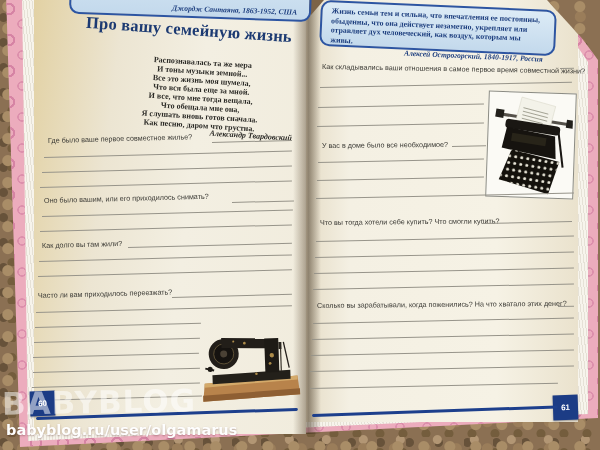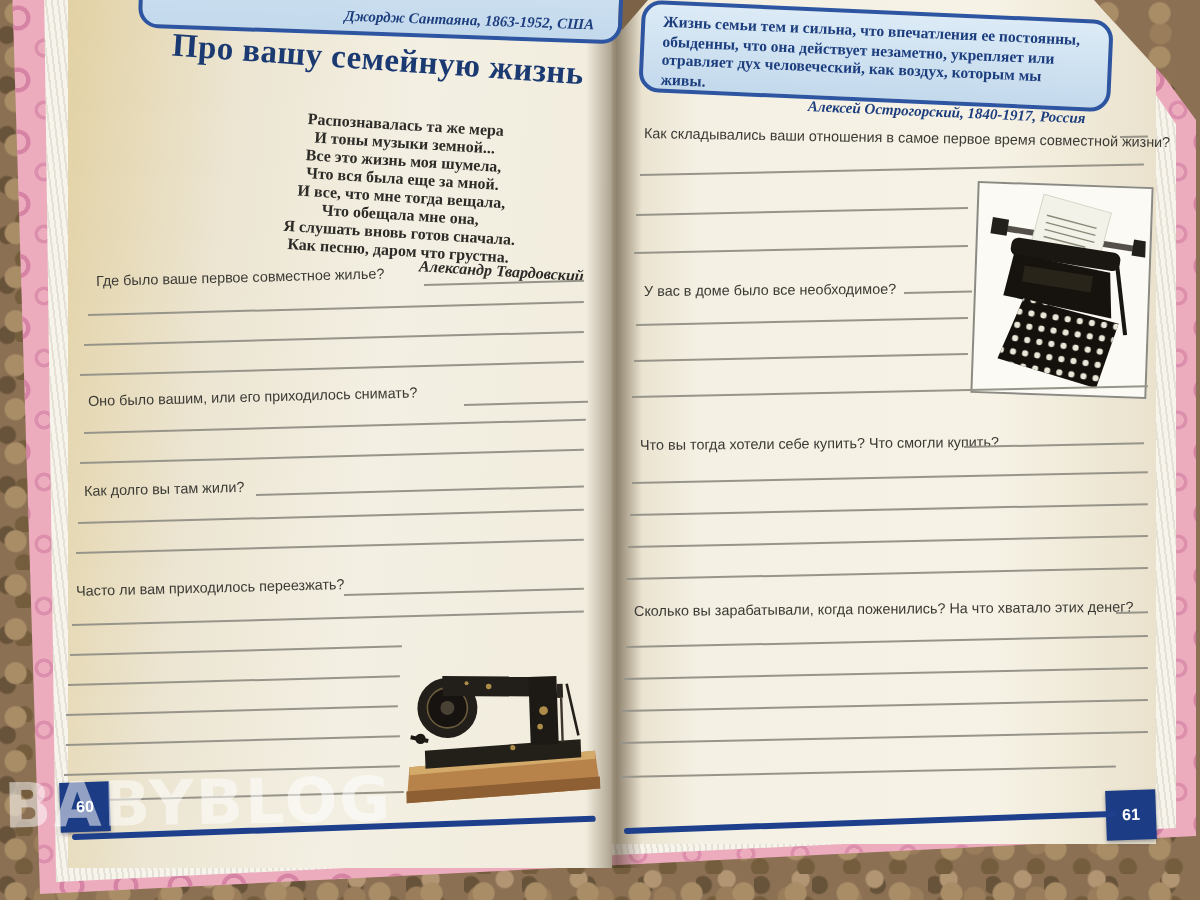--- a/index.html
+++ b/index.html
@@ -206,13 +206,14 @@
   <div class="rule" style="left:311px;top:355px;width:263px;transform:rotate(-1.2deg);"></div>
   <div class="rule" style="left:310px;top:371px;width:264px;transform:rotate(-1.2deg);"></div>
   <div class="rule" style="left:310px;top:388px;width:248px;transform:rotate(-1.2deg);"></div>
 
   <div class="pagenum" style="left:553px;top:395px;transform:rotate(-2deg);">61</div>
   <div class="bottomline" style="left:312px;top:414px;width:246px;transform:rotate(-2deg);"></div>
 
   <div class="carpet-corner"></div>
 
   <div class="wm">BABYBLOG</div>
+  <div class="src-url">babyblog.ru/user/olgamarus</div>
 </div>
 
 </body></html>

